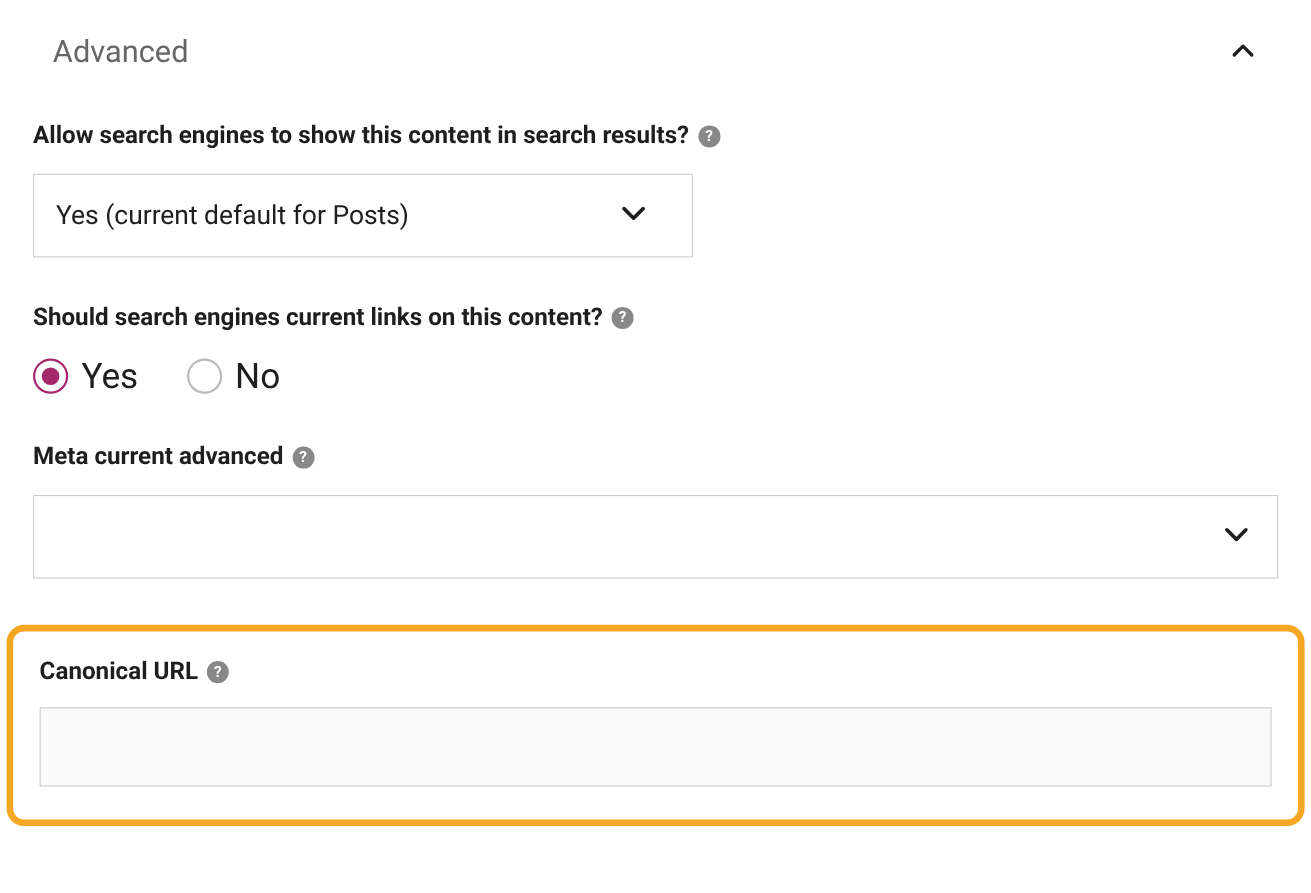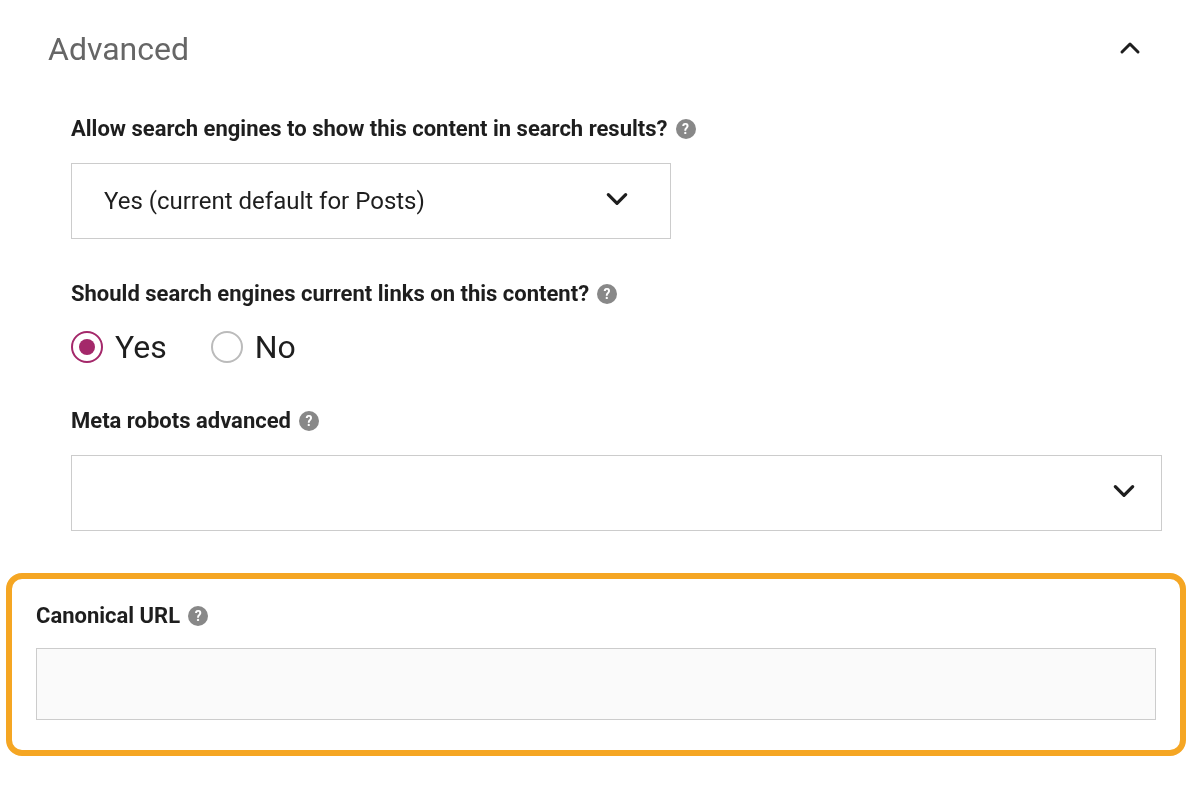--- a/index.html
+++ b/index.html
@@ -14,40 +14,39 @@
   .panel {
     padding: 30px 30px 10px 30px;
   }
   .panel-header {
     display: flex;
     justify-content: space-between;
     align-items: center;
     margin-bottom: 48px;
   }
   .panel-title {
-    font-size: 32px;
+    font-size: 28px;
     font-weight: 400;
     color: #666;
     margin: 0;
     padding-left: 18px;
   }
   .collapse-icon {
     width: 24px;
     height: 24px;
     display: flex;
     align-items: center;
     justify-content: center;
     cursor: pointer;
     margin-right: 20px;
   }
   .collapse-icon svg { display:block; }
 
   .field-group {
     margin-bottom: 42px;
-    margin-left: 41px;
   }
   .field-label {
     font-size: 22px;
     font-weight: 700;
     color: #1e1e1e;
     display: flex;
     align-items: center;
     gap: 8px;
     margin-bottom: 22px;
   }
@@ -66,21 +65,21 @@
     flex-shrink: 0;
   }
 
   .select-box {
     position: relative;
     border: 1px solid #ccc;
     background: #fff;
     height: 76px;
     display: flex;
     align-items: center;
-    padding: 0 32px;
+    padding: 0 20px;
     cursor: pointer;
   }
   .select-box.narrow { width: 600px; }
   .select-box.full { width: 100%; }
   .select-value {
     font-size: 24px;
     color: #1e1e1e;
   }
   .select-caret {
     position: absolute;
@@ -185,21 +184,21 @@
       </div>
       <div class="radio-item">
         <span class="radio-outer"></span>
         <span class="radio-label">No</span>
       </div>
     </div>
   </div>
 
   <div class="field-group">
     <div class="field-label">
-      <span>Meta robots advanced</span>
+      <span>Meta current advanced</span>
       <span class="help-icon">?</span>
     </div>
     <div class="select-box full">
       <span class="select-value"></span>
       <span class="select-caret">
         <svg width="26" height="26" viewBox="0 0 24 24">
             <path d="M4 8 L12 16 L20 8" stroke="#1e1e1e" stroke-width="3" fill="none" stroke-linecap="round" stroke-linejoin="round"></path>
           </svg>
       </span>
     </div>

